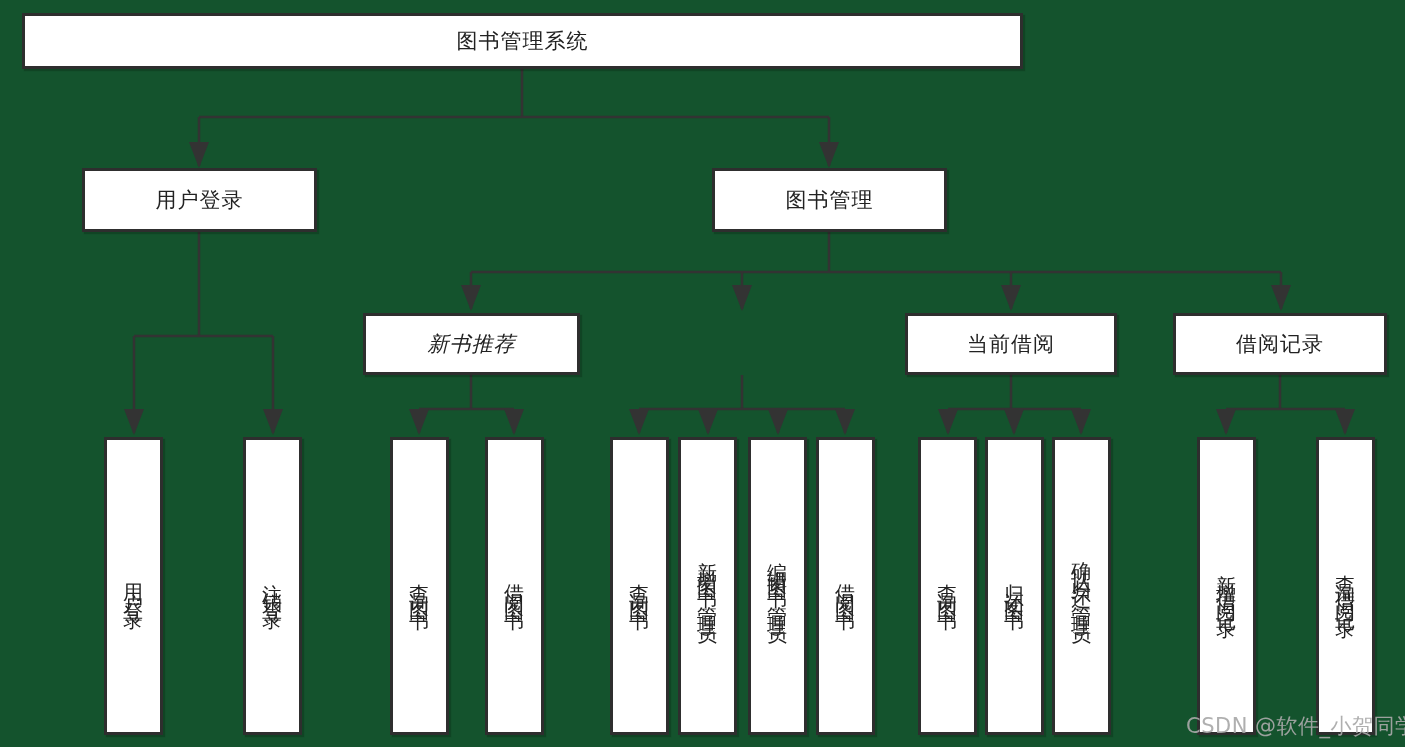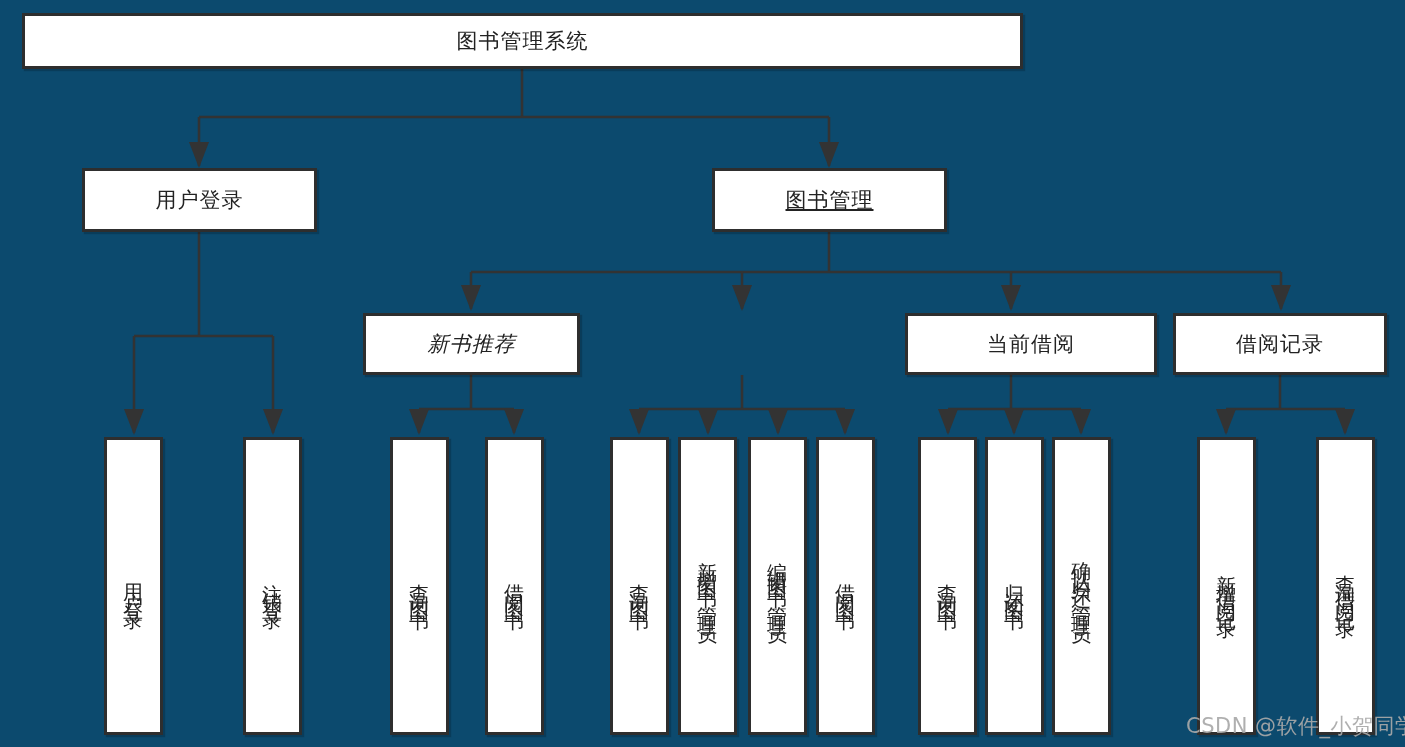--- a/index.html
+++ b/index.html
@@ -1,21 +1,21 @@
 <!DOCTYPE html>
 <html lang="zh"><head>
 <meta charset="utf-8">
 <title>图书管理系统</title>
 <style>
   html,body{margin:0;padding:0;background:#ffffff;}
   body{font-family:"DejaVu Sans","Liberation Sans",sans-serif;}
   .stage{
     position:relative;
     width:1405px;height:747px;
-    background:#0c4a6e;
+    background:#14532d;
     overflow:hidden;
   }
   .wires{position:absolute;left:0;top:0;z-index:1;}
   .node,.leaf{
     position:absolute;
     box-sizing:border-box;
     background:#ffffff;
     border:3px solid #2e2e2e;
     box-shadow:2px 2px 1px rgba(0,0,0,0.18);
     display:flex;
@@ -103,28 +103,28 @@
     </g>
   </svg>
 
   <div class="node" style="left:22px;top:13px;width:1001px;height:56px;">
     <span class="lbl">图书管理系统</span>
   </div>
 
   <div class="node" style="left:82px;top:168px;width:235px;height:64px;">
     <span class="lbl">用户登录</span>
   </div>
-  <div class="node" style="left:712px;top:168px;width:235px;height:64px;text-decoration:underline;">
+  <div class="node" style="left:712px;top:168px;width:235px;height:64px;">
     <span class="lbl">图书管理</span>
   </div>
 
   <div class="node" style="left:363px;top:313px;width:217px;height:62px;font-style:italic;">
     <span class="lbl">新书推荐</span>
   </div>
-  <div class="node" style="left:905px;top:313px;width:252px;height:62px;">
+  <div class="node" style="left:905px;top:313px;width:212px;height:62px;">
     <span class="lbl">当前借阅</span>
   </div>
   <div class="node" style="left:1173px;top:313px;width:214px;height:62px;">
     <span class="lbl">借阅记录</span>
   </div>
 
   <div class="leaf" style="left:104px;top:437px;width:59px;height:298px;">
     <span class="lbl">用户登录</span>
   </div>
   <div class="leaf" style="left:243px;top:437px;width:59px;height:298px;">

